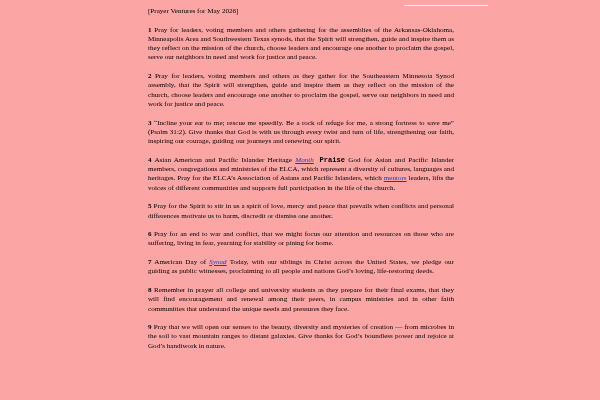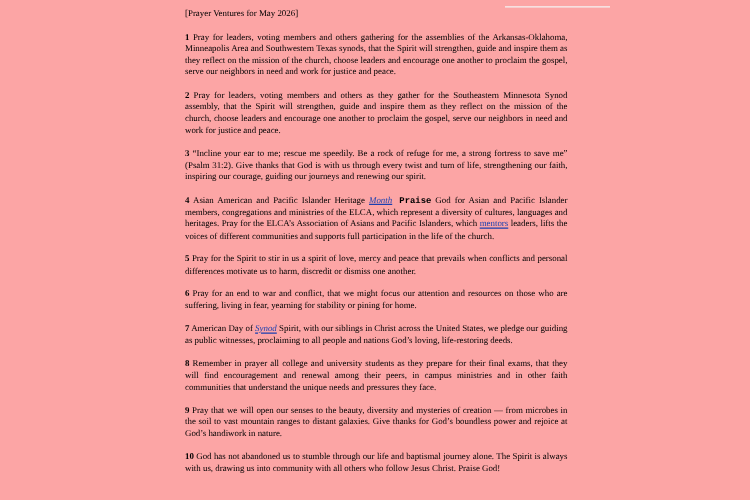--- a/index.html
+++ b/index.html
@@ -82,22 +82,21 @@
     <p class="item"><span class="num">2</span> <span>Pray for leaders, voting members and others as they gather for the Southeastern Minnesota Synod assembly, that the Spirit will strengthen, guide and inspire them as they reflect on the mission of the church, choose leaders and encourage one another to proclaim the gospel, serve our neighbors in need and work for justice and peace.</span></p>
 
     <p class="item"><span class="num">3</span> <span>“Incline your ear to me; rescue me speedily. Be a rock of refuge for me, a strong fortress to save me” (Psalm 31:2). Give thanks that God is with us through every twist and turn of life, strengthening our faith, inspiring our courage, guiding our journeys and renewing our spirit.</span></p>
 
     <p class="item"><span class="num">4</span> <span class="ital">Asian American and Pacific Islander Heritage </span><a class="lnk" href="#">Month</a><span class="bold-word"> Praise</span><span> God for Asian and Pacific Islander members, congregations and ministries of the ELCA, which represent a diversity of cultures, languages and heritages. Pray for the ELCA’s Association of Asians and Pacific Islanders, which </span><a class="lnk-plain" href="#">mentors</a><span> leaders, lifts the voices of different communities and supports full participation in the life of the church.</span></p>
 
     <p class="item"><span class="num">5</span> <span>Pray for the Spirit to stir in us a spirit of love, mercy and peace that prevails when conflicts and personal differences motivate us to harm, discredit or dismiss one another.</span></p>
 
     <p class="item"><span class="num">6</span> <span>Pray for an end to war and conflict, that we might focus our attention and resources on those who are suffering, living in fear, yearning for stability or pining for home.</span></p>
 
-    <p class="item"><span class="num">7</span> <span class="ital">American Day of </span><a class="lnk" href="#">Synod</a><span class="ital"> Spirit,</span><span> with our siblings in Christ across the United States, we pledge our guiding as public witnesses, proclaiming to all people and nations God’s loving, life-restoring deeds.</span></p>
+    <p class="item"><span class="num">7</span> <span class="ital">American Day of </span><a class="lnk" href="#">Synod</a><span class="ital"> Today,</span><span> with our siblings in Christ across the United States, we pledge our guiding as public witnesses, proclaiming to all people and nations God’s loving, life-restoring deeds.</span></p>
 
     <p class="item"><span class="num">8</span> <span>Remember in prayer all college and university students as they prepare for their final exams, that they will find encouragement and renewal among their peers, in campus ministries and in other faith communities that understand the unique needs and pressures they face.</span></p>
 
     <p class="item"><span class="num">9</span> <span>Pray that we will open our senses to the beauty, diversity and mysteries of creation — from microbes in the soil to vast mountain ranges to distant galaxies. Give thanks for God’s boundless power and rejoice at God’s handiwork in nature.</span></p>
 
-    <p class="item"><span class="num">10</span> <span>God has not abandoned us to stumble through our life and baptismal journey alone. The Spirit is always with us, drawing us into community with all others who follow Jesus Christ. Praise God!</span></p>
 
   </div>
 </div>
 
 </body></html>

